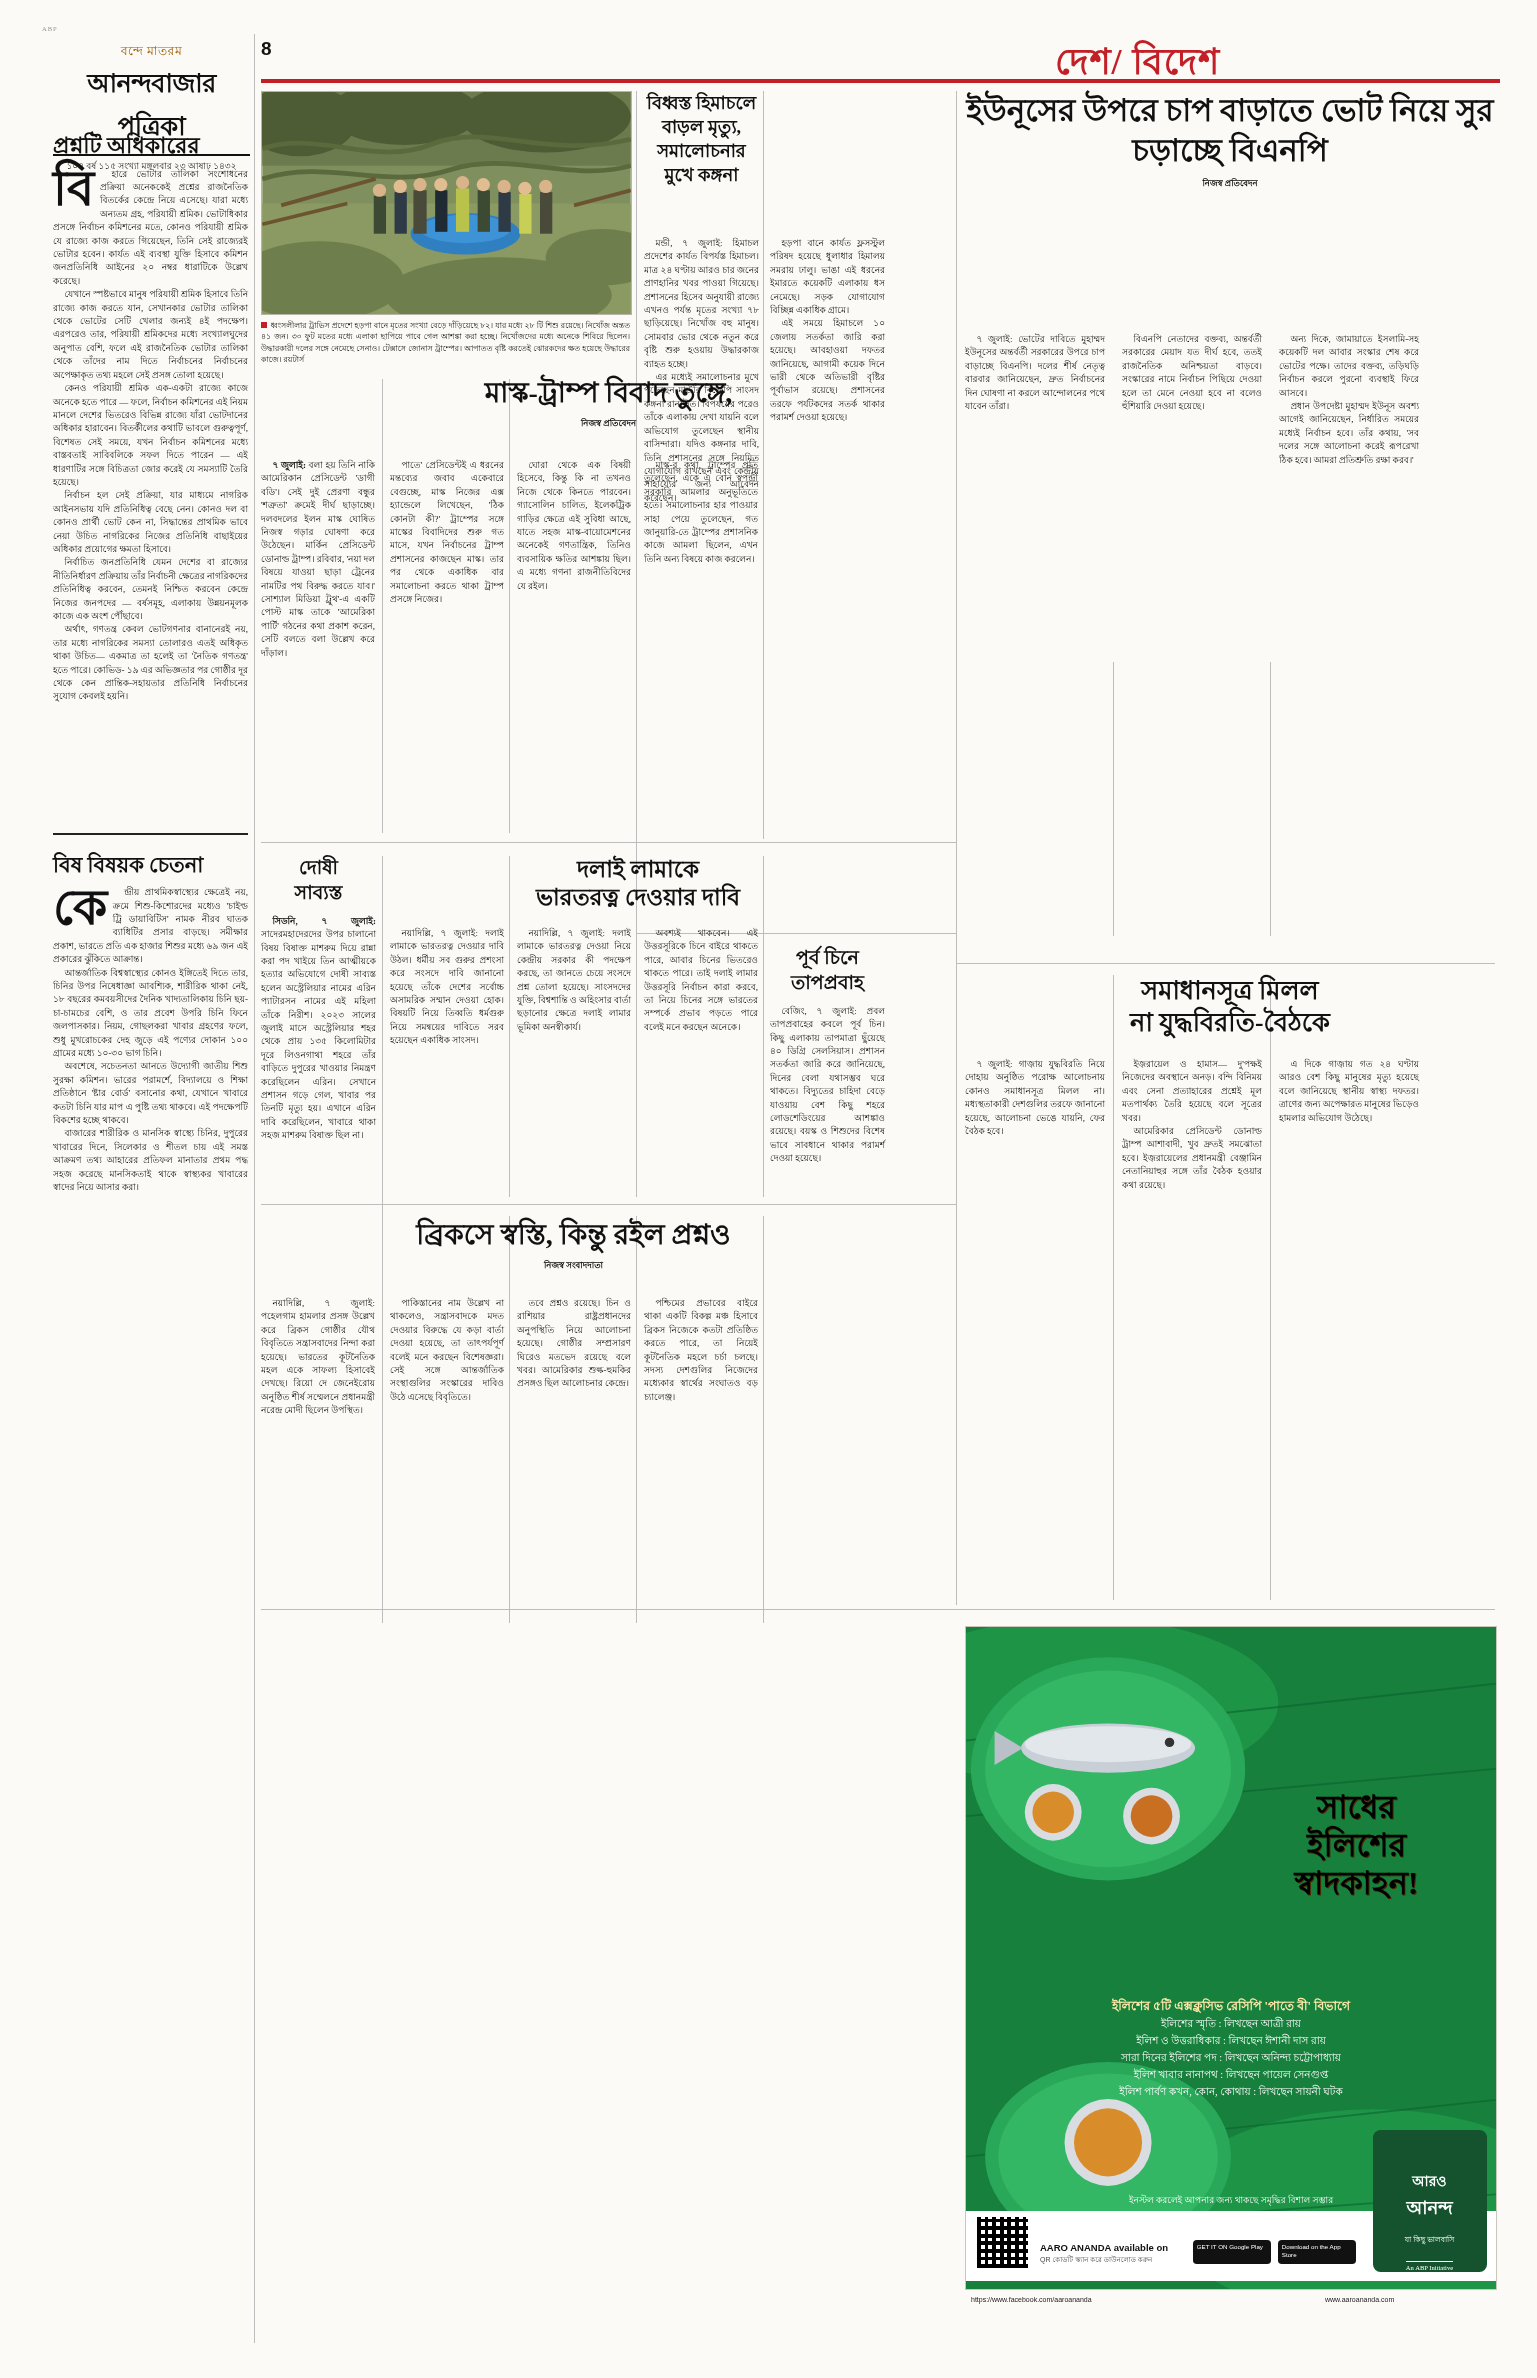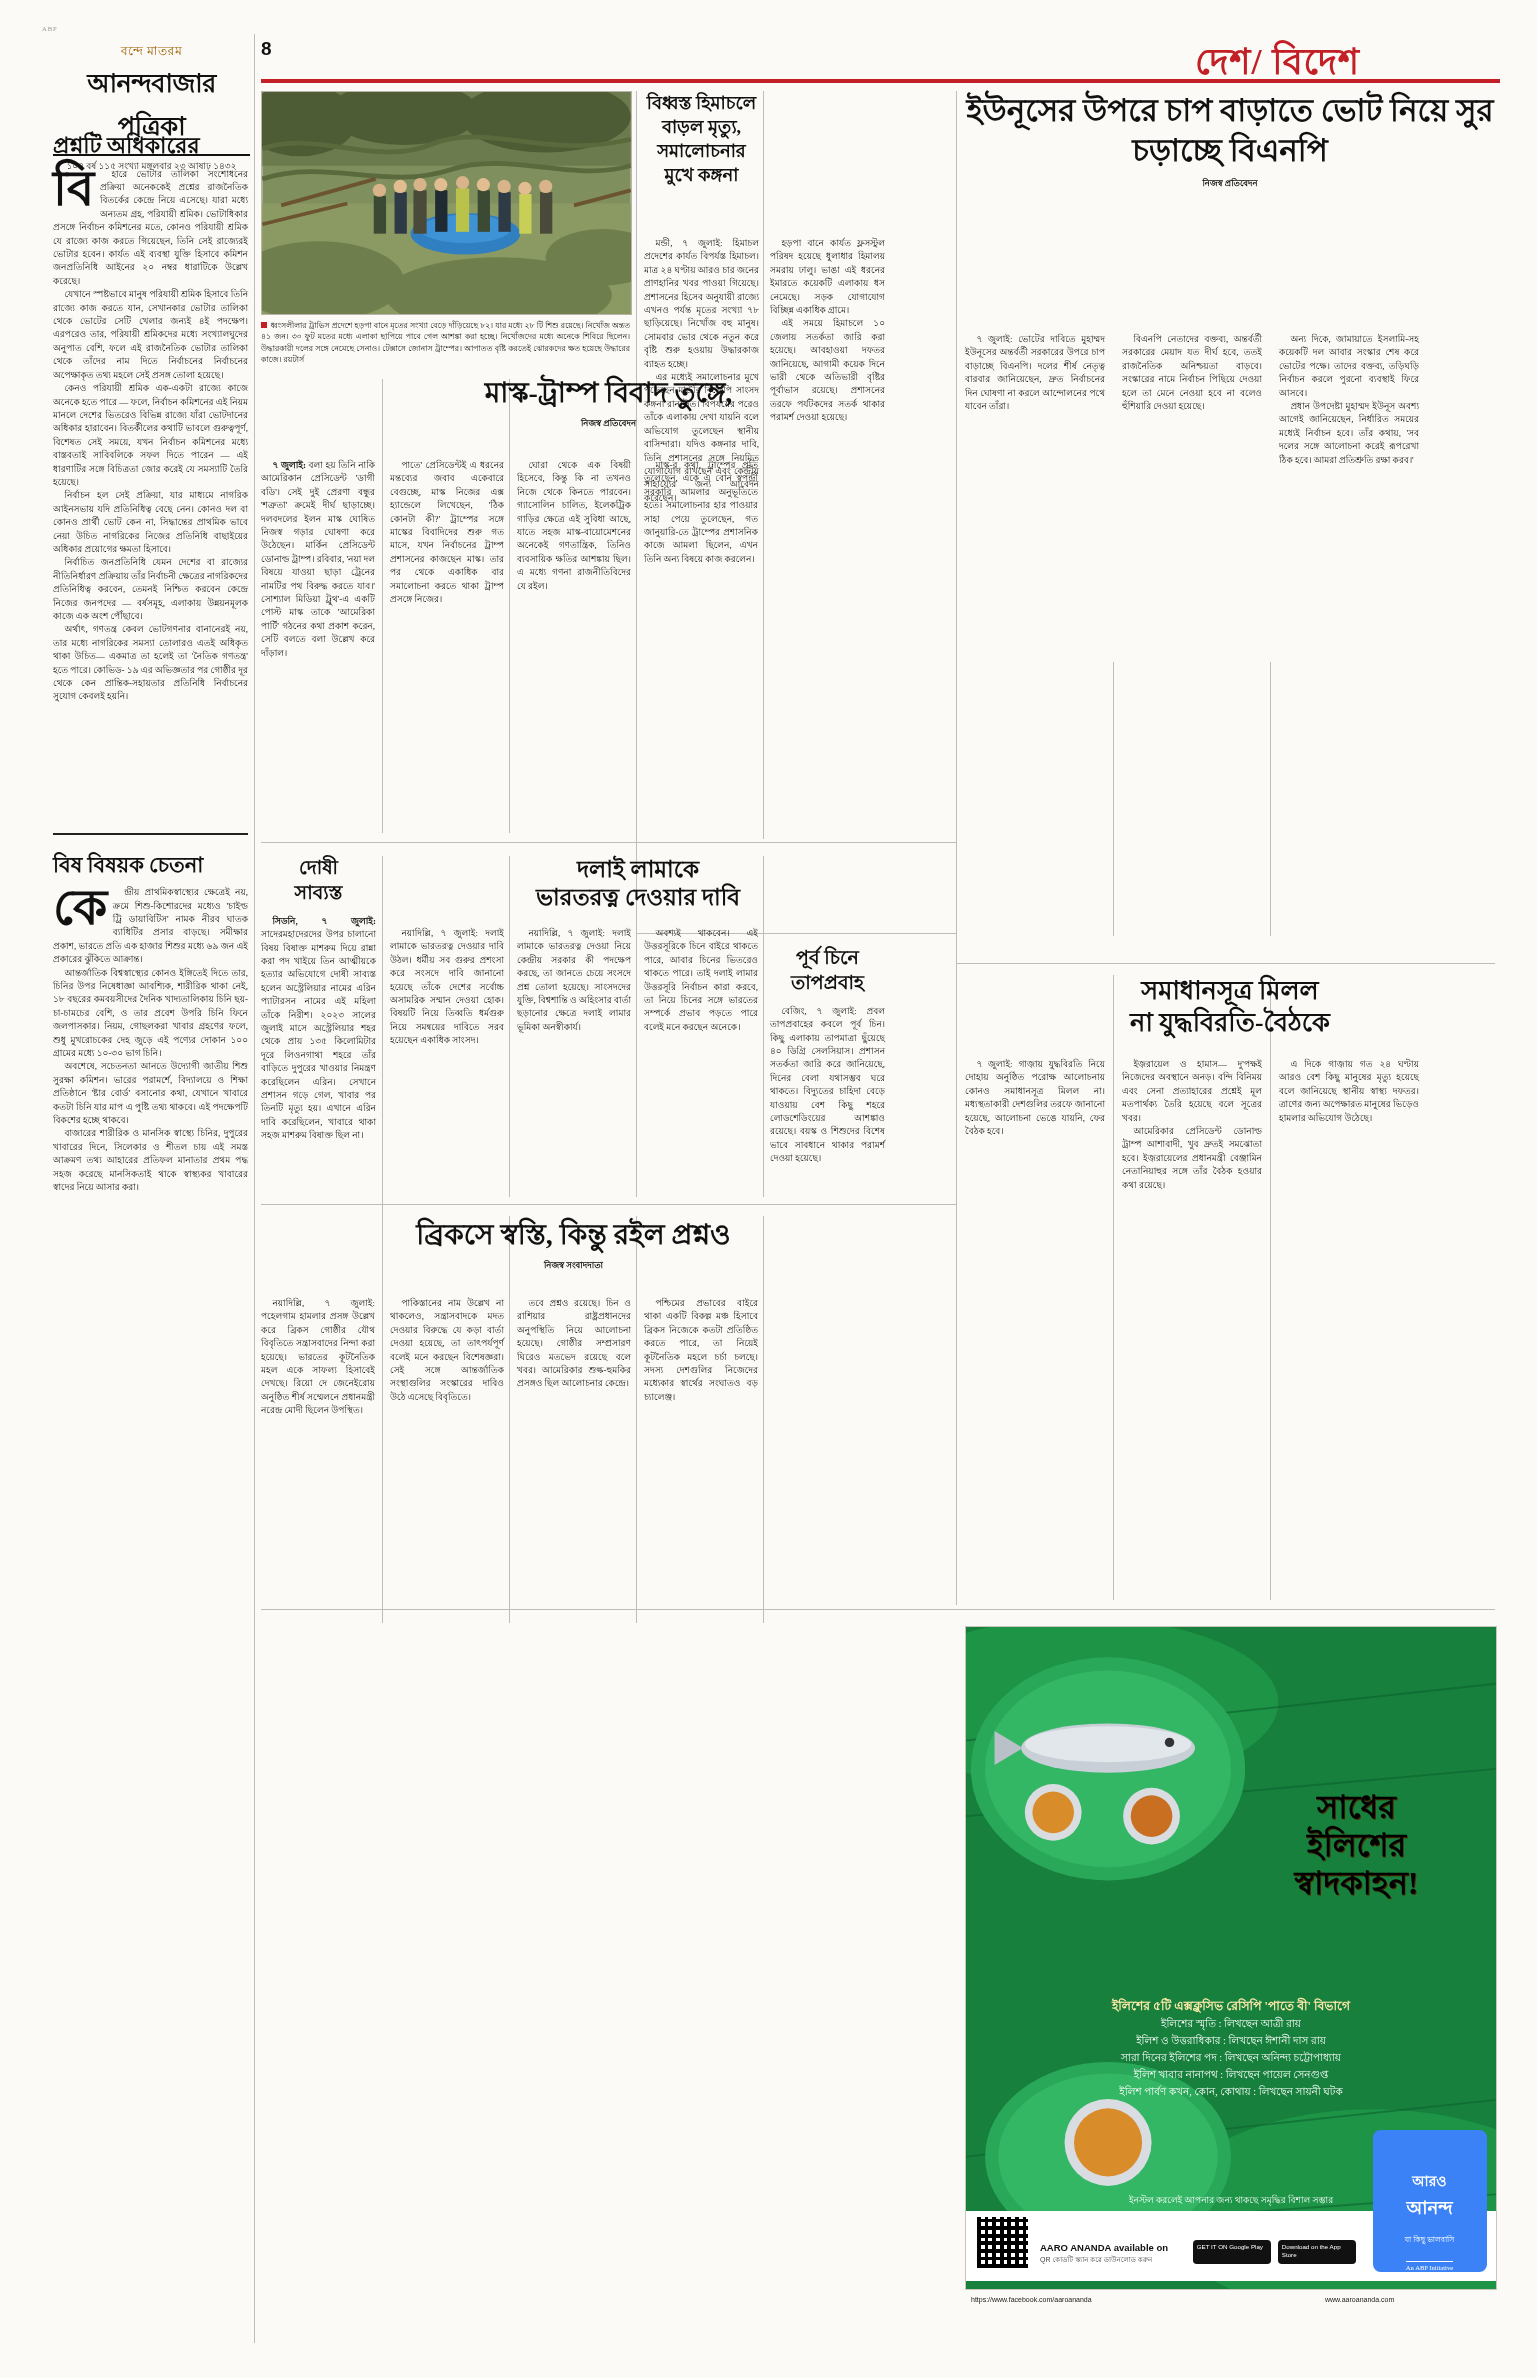--- a/index.html
+++ b/index.html
@@ -10,21 +10,21 @@
   }
   .tiny-code{position:absolute;top:24.6px;left:42px;font-size:6.6px;color:#999;letter-spacing:0.9px;}
   
   .masthead{position:absolute;left:53px;top:42px;width:197px;text-align:center;}
   .mh-top{font-size:12.3px;color:#a16207;letter-spacing:0.5px;}
   .mh-title{font-size:25.6px;font-weight:bold;color:#111;margin-top:1.9px;letter-spacing:-0.5px;}
   .mh-rule{height:2.8px;background:#111;margin:3.8px 0 2.8px 0;}
   .mh-sub{font-size:9px;color:#222;}
   
   .page-num{position:absolute;left:261px;top:38px;font-size:19px;font-weight:bold;color:#111;font-family:"Liberation Sans",sans-serif;}
-  .section-title{position:absolute;right:38px;top:34px;width:445px;text-align:center;}
+  .section-title{position:absolute;right:38px;top:34px;width:445px;}
   .section-title .st-text{font-size:36px;font-weight:bold;color:#c22026;letter-spacing:0.9px;}
   .hdr-rule{position:absolute;left:261px;right:38px;top:79px;height:3.8px;background:#c22026;}
   
   .col{position:absolute;box-sizing:border-box;}
   .body-text{
     font-size:9px;line-height:13.4px;color:#111;text-align:justify;
     font-family:"Liberation Serif", serif;-webkit-hyphens:auto;hyphens:auto;
   }
   .body-text p{margin:0 0 0 0;text-indent:11.4px;}
   .hl{font-size:23px;font-weight:bold;line-height:28px;color:#111;text-align:center;}
@@ -48,21 +48,21 @@
   .ad-foot{position:absolute;left:0;right:0;bottom:81px;text-align:center;color:#fff;font-size:9px;}
   .ad-store{position:absolute;left:0;right:0;bottom:7.6px;height:70px;background:#fff;}
   .qr{position:absolute;left:11.4px;bottom:13.2px;width:51px;height:51px;background:
      repeating-linear-gradient(90deg,#000 0 3.8px,#fff 3.8px 7.6px),
      repeating-linear-gradient(0deg,#000 0 3.8px,transparent 3.8px 7.6px);
      background-blend-mode:multiply;}
   .store-txt{position:absolute;left:74px;bottom:28px;font-size:9.5px;font-weight:bold;color:#111;font-family:"Liberation Sans",sans-serif;}
   .store-sub{position:absolute;left:74px;bottom:15px;font-size:7px;color:#444;font-family:"Liberation Sans",sans-serif;}
   .badge{position:absolute;bottom:17px;width:78px;height:24.6px;background:#111;border-radius:3.8px;color:#fff;font-size:6.2px;font-family:"Liberation Sans",sans-serif;padding:2.8px 3.8px;box-sizing:border-box;line-height:8.5px;}
   .badge.g{left:227px;} .badge.a{left:312px;background:#111;}
-  .phone-ad{position:absolute;right:9.5px;bottom:9.5px;width:114px;height:142px;background:#3b82f6;border-radius:7.6px;color:#fff;text-align:center;}
+  .phone-ad{position:absolute;right:9.5px;bottom:9.5px;width:114px;height:142px;background:#14532d;border-radius:7.6px;color:#fff;text-align:center;}
   .phone-ad .p1{font-size:14px;font-weight:bold;margin-top:40px;}
   .phone-ad .p2{font-size:18px;font-weight:bold;}
   .phone-ad .p3{font-size:7.6px;margin-top:7.6px;}
   .phone-ad .p4{font-size:6.6px;margin-top:15px;border-top:0.9px solid #fff;display:inline-block;padding-top:2.8px;}
 </style>
 </head>
 <body>
 
 <div class="page">
 

